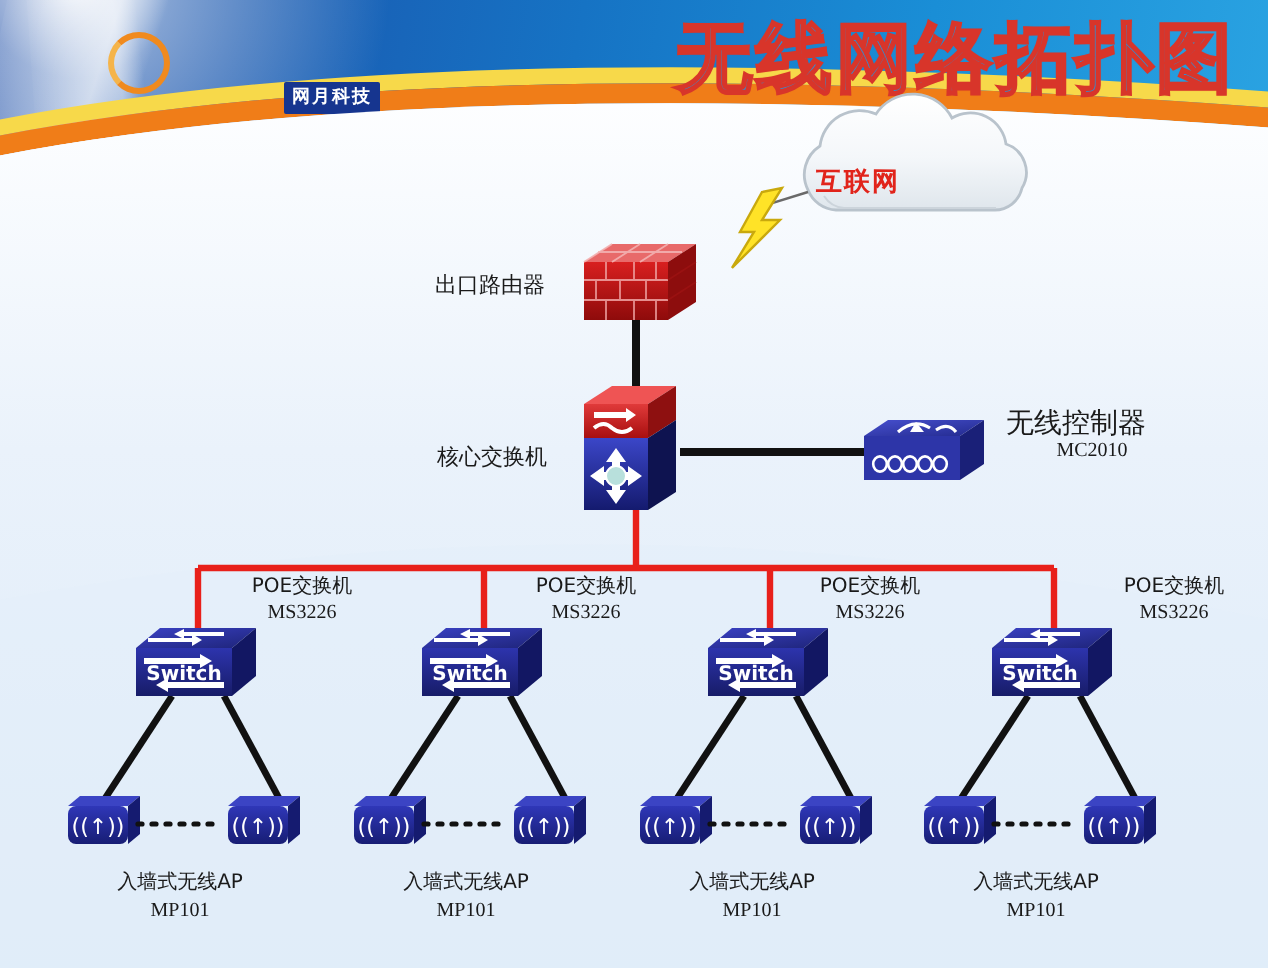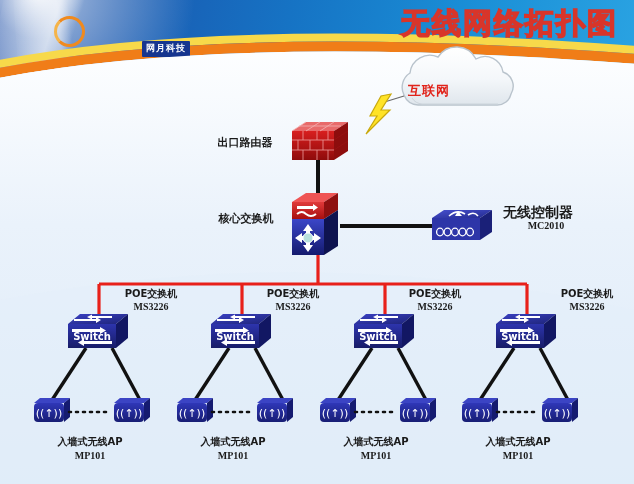--- a/index.html
+++ b/index.html
@@ -62,38 +62,37 @@
   .logo-ring{
     position:absolute;left:18px;top:2px;width:25px;height:25px;
     border:3px solid #f08a1e;border-radius:50%;
     border-left-color:#f5b44a;
   }
 
   
   .title{
     position:absolute;right:16px;top:4px;
     font-family:"DejaVu Sans",sans-serif;
-    font-size:29px;font-weight:bold;letter-spacing:2px;
+    font-size:38px;font-weight:bold;letter-spacing:2px;
     color:#2f8fd4;
     -webkit-text-stroke:1.4px #d8352a;
     text-shadow:0 0 1px rgba(216,53,42,.9);
   }
 
   
   .canvas{position:absolute;left:0;top:0;width:634px;height:484px;}
 
   .lbl{
     position:absolute;
     font-family:"DejaVu Sans",sans-serif;
     color:#1a1a1a;
     font-size:10px;
     line-height:12px;
     white-space:nowrap;
     text-align:center;
-    font-weight:bold;
   }
   .lbl.mono{font-family:"Liberation Serif","DejaVu Serif",serif;}
 
   
   .cloud-txt{
     position:absolute;left:408px;top:82px;width:80px;
     text-align:left;
     font-family:"DejaVu Sans",sans-serif;
     font-size:13px;font-weight:bold;color:#e1241b;
     letter-spacing:1px;
@@ -414,21 +413,21 @@
         <text x="557" y="417" font-family="DejaVu Sans, sans-serif" font-size="11" fill="#ffffff" text-anchor="middle">((↑))</text>
       </g>
       <line x1="497" y1="412" x2="538" y2="412" stroke="#111111" stroke-width="2.6" stroke-dasharray="2,5" stroke-linecap="round"></line>
     </g>
   </svg>
 
   <div class="cloud-txt">互联网</div>
 
   <div class="lbl" style="left:200px;top:137px;width:90px;font-size:11px;">出口路由器</div>
 
-  <div class="lbl" style="left:205px;top:213px;width:82px;font-size:11px;">核心交换机</div>
+  <div class="lbl" style="left:205px;top:223px;width:82px;font-size:11px;">核心交换机</div>
 
   <div class="lbl" style="left:492px;top:206px;width:92px;font-size:14px;">无线控制器</div>
   <div class="lbl mono" style="left:500px;top:220px;width:92px;font-size:10px;">MC2010</div>
 
   <div class="lbl" style="left:110px;top:288px;width:82px;font-size:10px;">POE交换机</div>
   <div class="lbl mono" style="left:110px;top:301px;width:82px;font-size:10px;">MS3226</div>
 
   <div class="lbl" style="left:252px;top:288px;width:82px;font-size:10px;">POE交换机</div>
   <div class="lbl mono" style="left:252px;top:301px;width:82px;font-size:10px;">MS3226</div>
 

